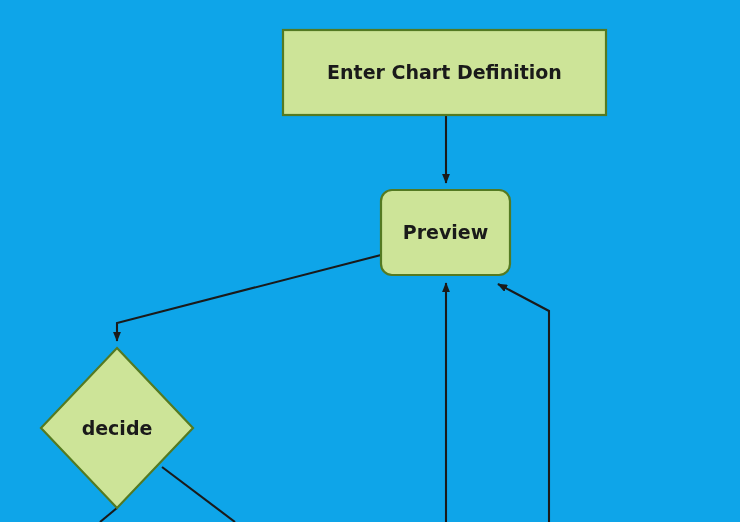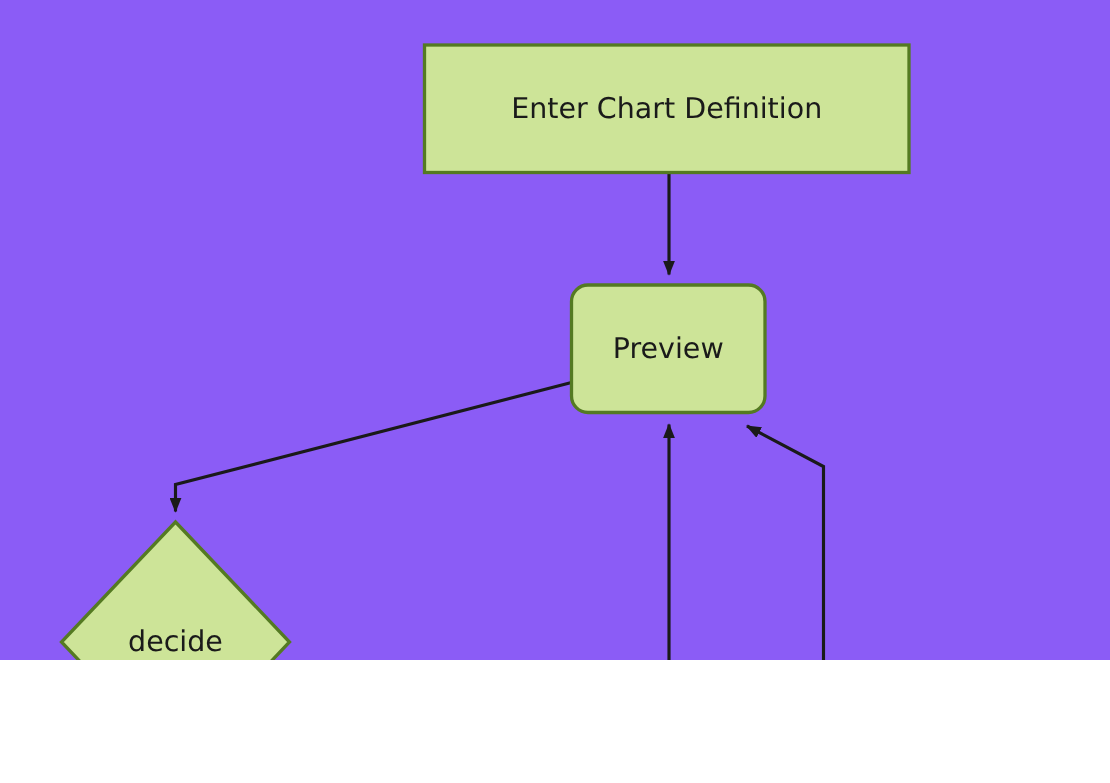--- a/index.html
+++ b/index.html
@@ -6,23 +6,24 @@
     margin: 0;
     padding: 0;
     background: #ffffff;
   }
   body {
     font-family: "DejaVu Sans", "Liberation Sans", sans-serif;
   }
   #canvas {
     position: relative;
     width: 740px;
-    height: 440px;
-    background: #8b5cf6;
+    height: 522px;
+    background: #0ea5e9;
     overflow: hidden;
+    font-weight: bold;
   }
   #flow-svg {
     position: absolute;
     top: 0;
     left: 0;
     width: 740px;
     height: 522px;
     display: block;
   }
   .node-shape {

